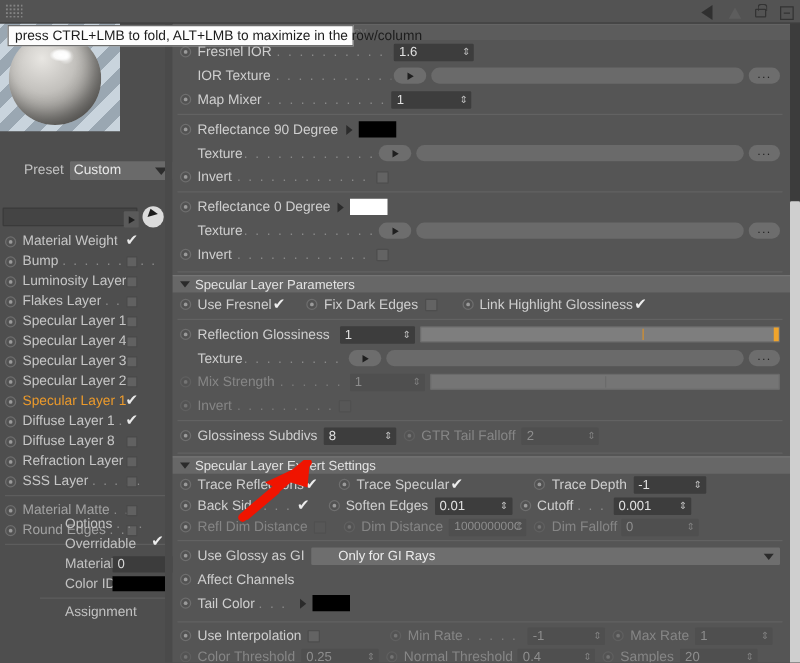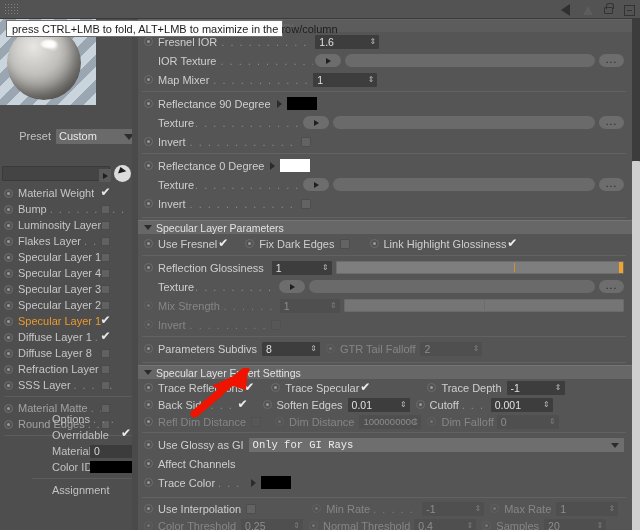--- a/index.html
+++ b/index.html
@@ -192,21 +192,21 @@
   }
   .slider{
     height:13px; background:#7e7e7e; border:1px solid #6c6c6c; border-radius:1px; position:relative; flex:1;
   }
   .slider.dim{ background:#757575; border-color:#6a6a6a; }
   .slider .tick{ position:absolute; top:1px; bottom:1px; width:1px; background:#d38f2e; }
   .slider.dim .tick{ background:#6b6b6b; }
   .slider .knob{ position:absolute; top:0; bottom:0; right:0; width:4px; background:#f0a42b; }
   .dropdown{
     height:14px; background:#6e6e6e; border-radius:1px; position:relative;
-    display:flex; align-items:center; padding-left:4px; color:#ececec; flex:1; font-size:10.5px;font-family:Liberation Mono, monospace;
+    display:flex; align-items:center; padding-left:22px; color:#ececec; flex:1; font-size:10.5px;
   }
   .dropdown .dd-caret{
     position:absolute; right:5px; top:5px;
     width:0;height:0;border-left:4px solid transparent;border-right:4px solid transparent;border-top:5px solid #2b2b2b;
   }
 
   
   .tooltip{
     position:absolute; left:6px; top:20px; width:277px; height:17px;
     background:#fdfdfd; border:1px solid #6d6d6d;
@@ -529,21 +529,21 @@
     <span class="radio" style="opacity:.45;"></span>
     <span class="rlabel dim">Invert</span>
     <span class="rdots dim" style="max-width:78px;margin-left:4px;">. . . . . . . . . . .</span>
     <span class="chkbox dim" style="margin-left:3px;"></span>
   </div>
 
   <div class="hsep"></div>
 
   <div class="prow" style="padding-left:6px;">
     <span class="radio"></span>
-    <span class="rlabel">Parameters Subdivs</span>
+    <span class="rlabel">Glossiness Subdivs</span>
     <span class="numfield" style="width:58px;margin-left:5px;">
       <span>8</span>
       <span class="sp">⇕</span>
     </span>
     <span class="radio" style="margin-left:6px;opacity:.45;"></span>
     <span class="rlabel dim">GTR Tail Falloff</span>
     <span class="numfield dim" style="width:62px;margin-left:5px;">
       <span>2</span>
       <span class="sp">⇕</span>
     </span>
@@ -620,21 +620,21 @@
     </span>
   </div>
 
   <div class="prow" style="padding-left:6px;">
     <span class="radio"></span>
     <span class="rlabel">Affect Channels</span>
   </div>
 
   <div class="prow" style="padding-left:6px;">
     <span class="radio"></span>
-    <span class="rlabel">Trace Color</span>
+    <span class="rlabel">Tail Color</span>
     <span class="rdots" style="max-width:28px;margin-left:3px;flex:0 0 auto;">. . . .</span>
     <span class="tri-small" style="margin:0 5px 0 5px;"></span>
     <span class="swatch" style="width:30px;"></span>
   </div>
 
   <div class="hsep" style="margin-top:5px;"></div>
 
   <div class="prow" style="padding-left:6px;height:17px;">
     <span class="radio"></span>
     <span class="rlabel">Use Interpolation</span>

